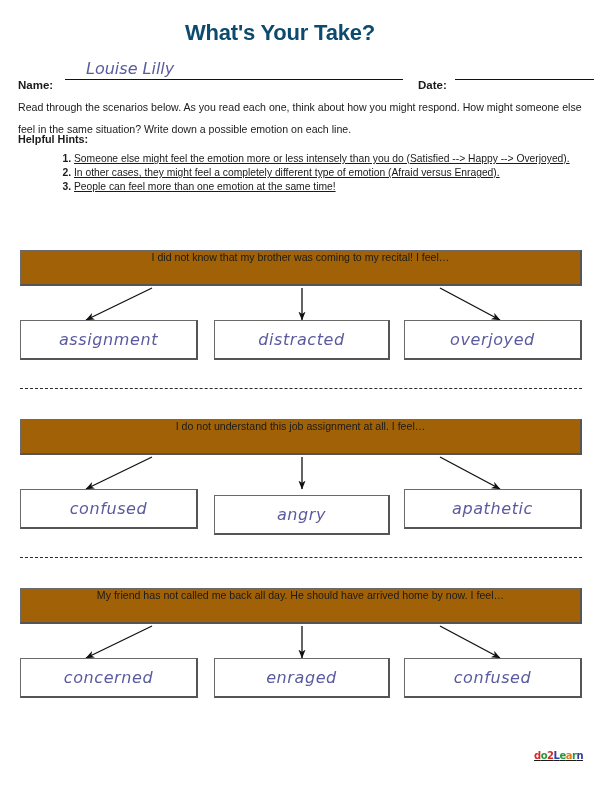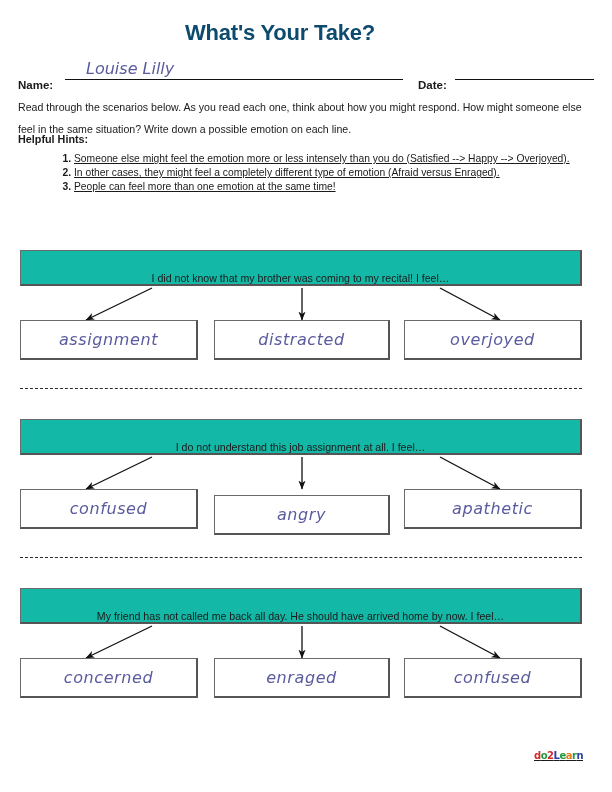--- a/index.html
+++ b/index.html
@@ -120,23 +120,23 @@
 
   .prompt-box {
     position: absolute;
     left: 20px;
     width: 562px;
     height: 36px;
     box-sizing: border-box;
     border: 1px solid #6a6a6a;
     border-bottom: 2px solid #555;
     border-right: 2px solid #555;
-    background: #14b8a6;
+    background: #a16207;
     display: flex;
-    align-items: flex-end;
+    align-items: flex-start;
     justify-content: center;
   }
   .prompt-text {
     font-size: 10.6px;
     color: #1a1a1a;
     text-align: center;
     padding: 0 6px;
   }
 
   .answer-box {

